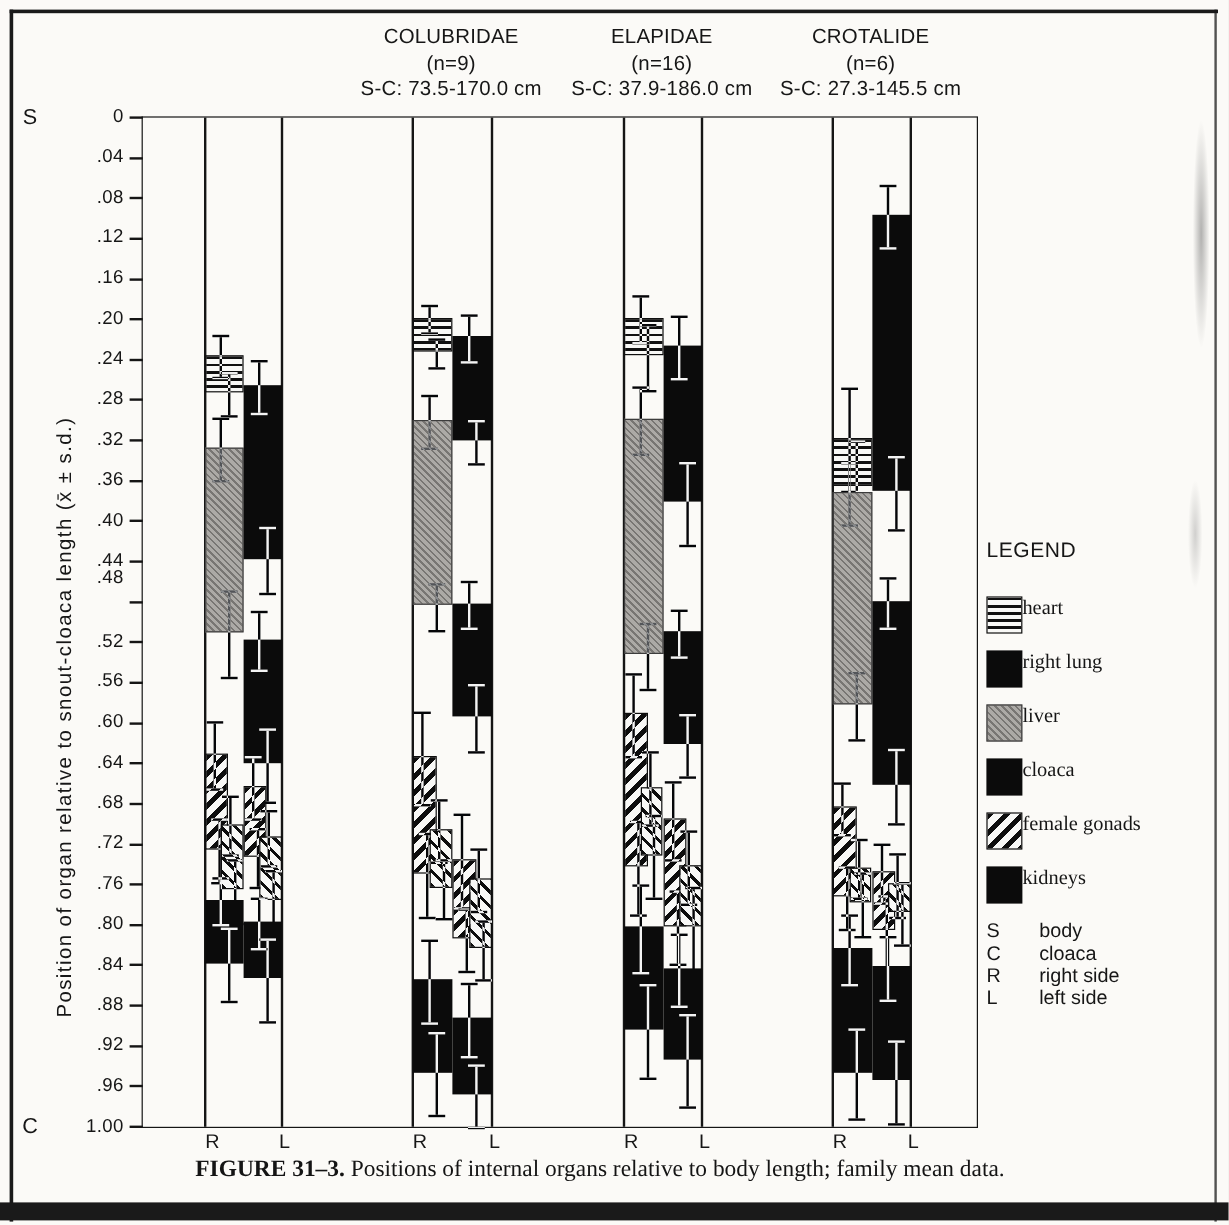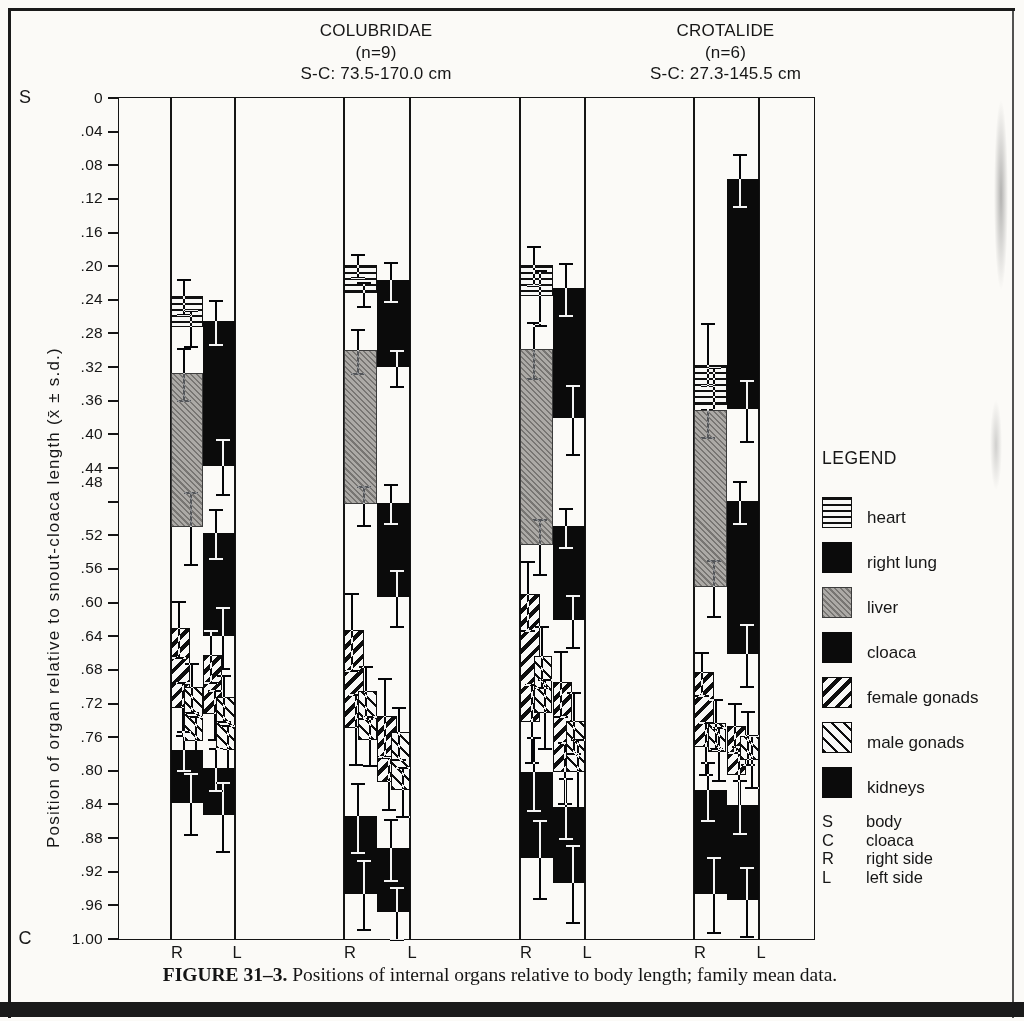--- a/index.html
+++ b/index.html
@@ -30,21 +30,21 @@
        mix-blend-mode:difference;}
   .err::before{content:'';position:absolute;left:50%;top:0;bottom:0;width:2px;background:#fff;
        transform:translateX(-50%);}
   .fam-header{position:absolute;width:230px;text-align:center;font-size:17px;line-height:21.5px;
               letter-spacing:.2px;}
   .col-label{position:absolute;width:24px;text-align:center;font-size:16.5px;}
   
   #legend{position:absolute;left:822px;top:448px;width:196px;font-size:17px;}
   .lg-title{font-size:17.5px;letter-spacing:.5px;margin-bottom:28px;}
   .lg-sc{display:flex;gap:12px;margin-bottom:16px;line-height:21px;}
-  .lg-item{display:flex;align-items:flex-end;gap:15px;margin-bottom:14px;}
+  .lg-item{display:flex;align-items:flex-start;margin-bottom:14px;font-family:Liberation Serif, serif;}
   .lg-sw{width:30px;height:31px;flex:0 0 30px;}
   .lg-keys{margin-top:10px;line-height:18.5px;font-size:16.5px;}
   .lg-keys .row{display:flex;}
   .lg-keys .k{width:44px;}
   
   #caption{position:absolute;left:60px;top:964px;width:880px;text-align:center;
            font-family:"Liberation Serif", serif;font-size:19.5px;color:#141414;}
   #caption b{font-weight:bold;}
   .smudge{position:absolute;pointer-events:none;}
 </style>
@@ -265,24 +265,20 @@
         </div>
         <div class="lg-item">
           <div class="lg-sw p-solid"></div>
           <div>cloaca</div>
         </div>
         <div class="lg-item">
           <div class="lg-sw p-female"></div>
           <div>female gonads</div>
         </div>
         <div class="lg-item">
-          <div class="lg-sw p-male"></div>
-          <div>male gonads</div>
-        </div>
-        <div class="lg-item">
           <div class="lg-sw p-solid"></div>
           <div>kidneys</div>
         </div>
       </div>
     <div class="lg-keys" id="legend-keys">
         <div class="row">
           <div class="k">S</div>
           <div>body</div>
         </div>
         <div class="row">
@@ -305,20 +301,25 @@
   </div>
     <div class="col-label" style="left: 165px; top: 943px;">R</div>
     <div class="col-label" style="left: 225px; top: 943px;">L</div>
     <div class="fam-header" style="left: 261px; top: 20px;">
       <div>COLUBRIDAE</div>
       <div>(n=9)</div>
       <div>S-C: 73.5-170.0 cm</div>
     </div>
     <div class="col-label" style="left: 338px; top: 943px;">R</div>
     <div class="col-label" style="left: 400px; top: 943px;">L</div>
+    <div class="fam-header" style="left: 436.5px; top: 20px;">
+      <div>ELAPIDAE</div>
+      <div>(n=16)</div>
+      <div>S-C: 37.9-186.0 cm</div>
+    </div>
     <div class="col-label" style="left: 514px; top: 943px;">R</div>
     <div class="col-label" style="left: 575px; top: 943px;">L</div>
     <div class="fam-header" style="left: 610.5px; top: 20px;">
       <div>CROTALIDE</div>
       <div>(n=6)</div>
       <div>S-C: 27.3-145.5 cm</div>
     </div>
     <div class="col-label" style="left: 688px; top: 943px;">R</div>
     <div class="col-label" style="left: 749px; top: 943px;">L</div>
   </div>

